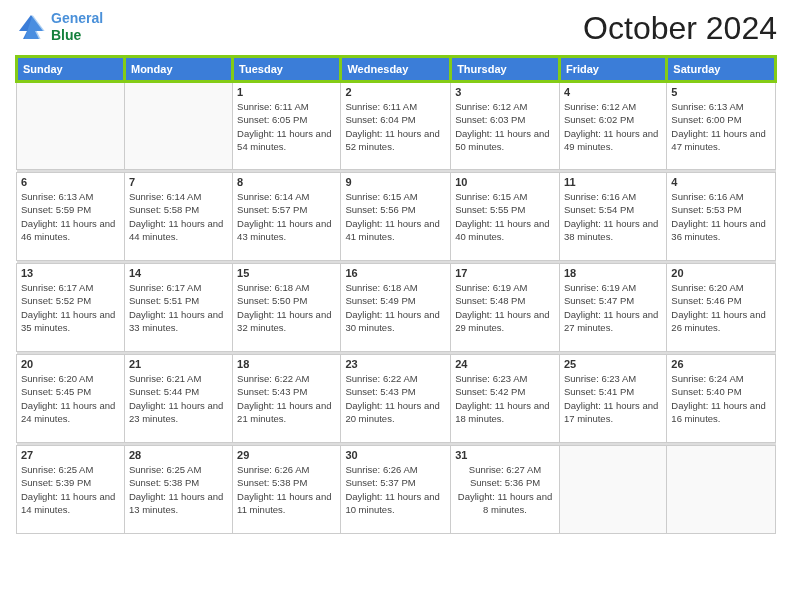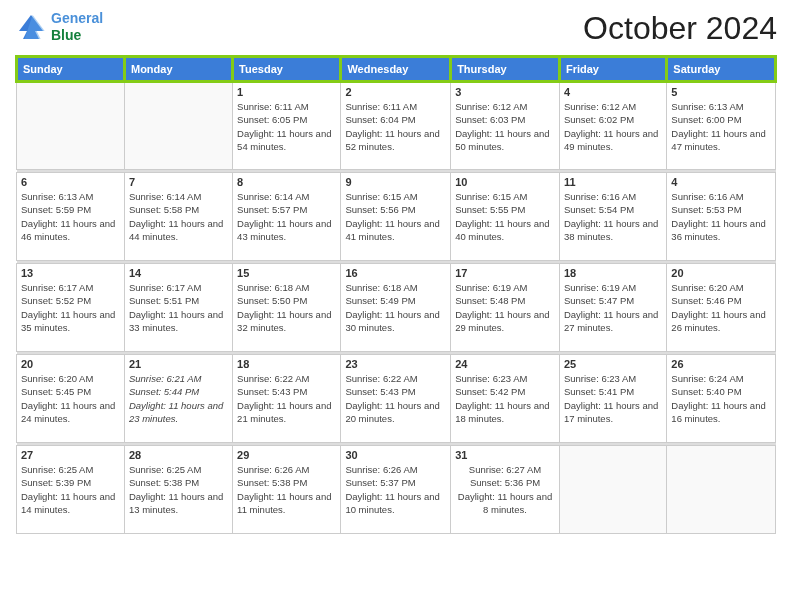--- a/index.html
+++ b/index.html
@@ -258,21 +258,21 @@
         </tr>
         <tr>
           <td>
             <span class="day-number">20</span>
             <div class="day-info" style="white-space: pre-line;">Sunrise: 6:20 AM
 Sunset: 5:45 PM
 Daylight: 11 hours and 24 minutes.</div>
           </td>
           <td>
             <span class="day-number">21</span>
-            <div class="day-info" style="white-space: pre-line; font-style: italic;">Sunrise: 6:21 AM
+            <div class="day-info" style="white-space: pre-line;">Sunrise: 6:21 AM
 Sunset: 5:44 PM
 Daylight: 11 hours and 23 minutes.</div>
           </td>
           <td>
             <span class="day-number">18</span>
             <div class="day-info" style="white-space: pre-line;">Sunrise: 6:22 AM
 Sunset: 5:43 PM
 Daylight: 11 hours and 21 minutes.</div>
           </td>
           <td>

